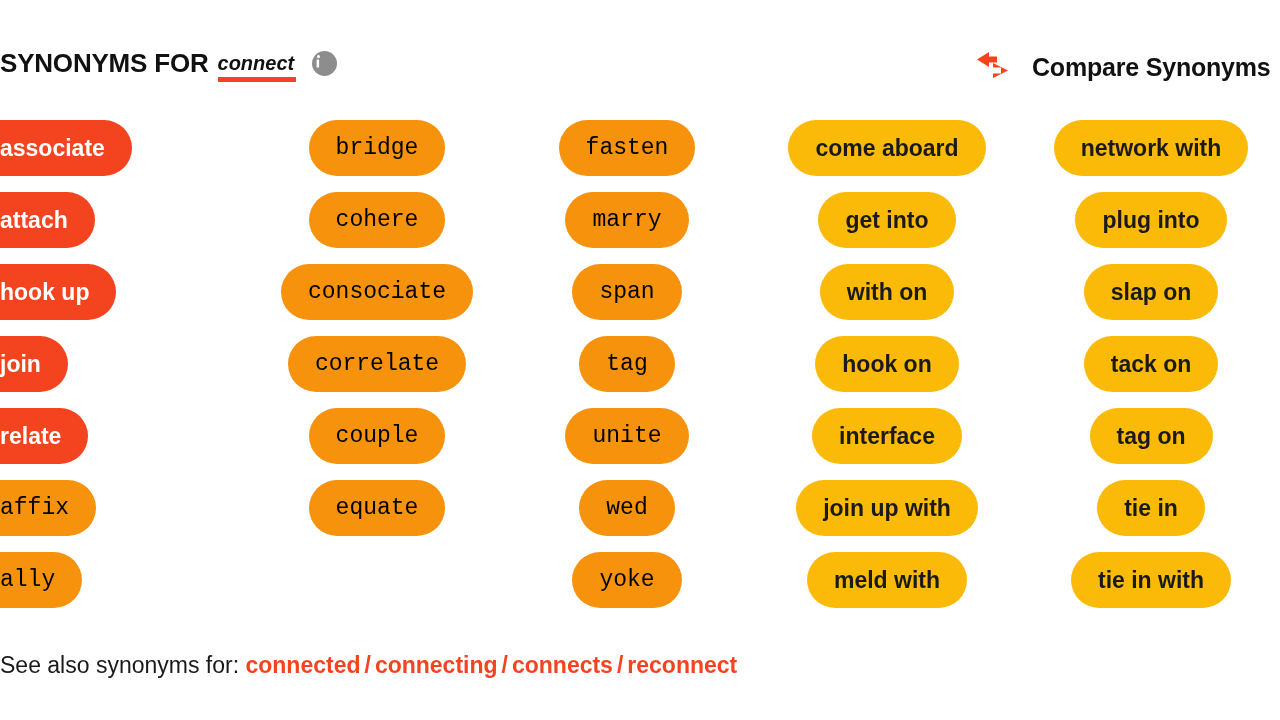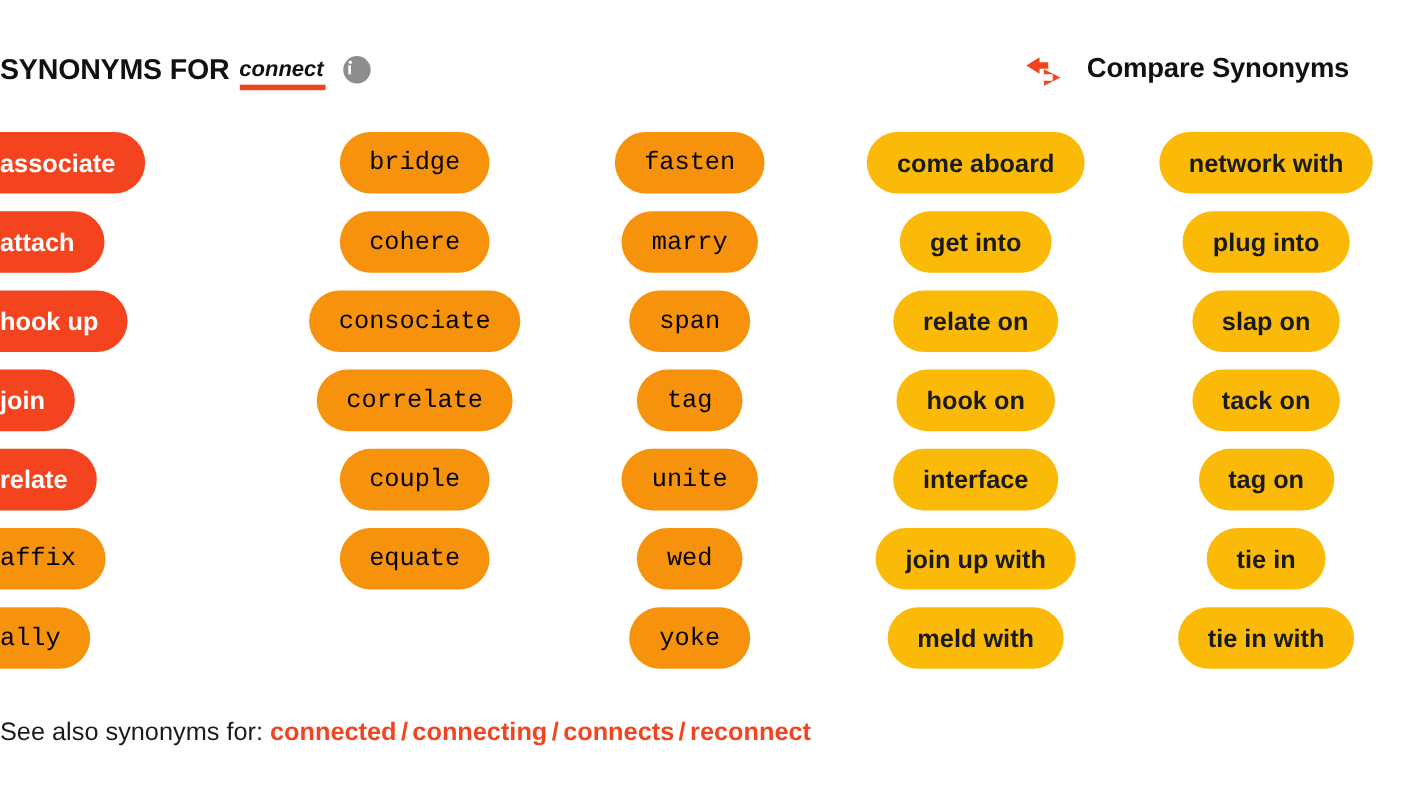--- a/index.html
+++ b/index.html
@@ -72,24 +72,24 @@
     margin-left: 18px;
     display: inline-flex;
     align-items: center;
     justify-content: center;
     flex: none;
   }
   .info-icon svg { display: block; }
 
   .header-right {
     position: absolute;
-    left: 928px;
+    left: 972px;
     top: 0;
     display: flex;
-    align-items: flex-start;
+    align-items: flex-end;
     white-space: nowrap;
   }
   .compare-icon {
     width: 44px;
     height: 34px;
     flex: none;
     display: block;
   }
   .compare-label {
     font-size: 25px;
@@ -231,21 +231,21 @@
         <div class="pill t-orange">marry</div>
         <div class="pill t-orange">span</div>
         <div class="pill t-orange">tag</div>
         <div class="pill t-orange">unite</div>
         <div class="pill t-orange">wed</div>
         <div class="pill t-orange">yoke</div>
       </div>
     <div class="col col-4">
         <div class="pill t-amber">come aboard</div>
         <div class="pill t-amber">get into</div>
-        <div class="pill t-amber">relate on</div>
+        <div class="pill t-amber">with on</div>
         <div class="pill t-amber">hook on</div>
         <div class="pill t-amber">interface</div>
         <div class="pill t-amber">join up with</div>
         <div class="pill t-amber">meld with</div>
       </div>
     <div class="col col-5">
         <div class="pill t-amber">network with</div>
         <div class="pill t-amber">plug into</div>
         <div class="pill t-amber">slap on</div>
         <div class="pill t-amber">tack on</div>

